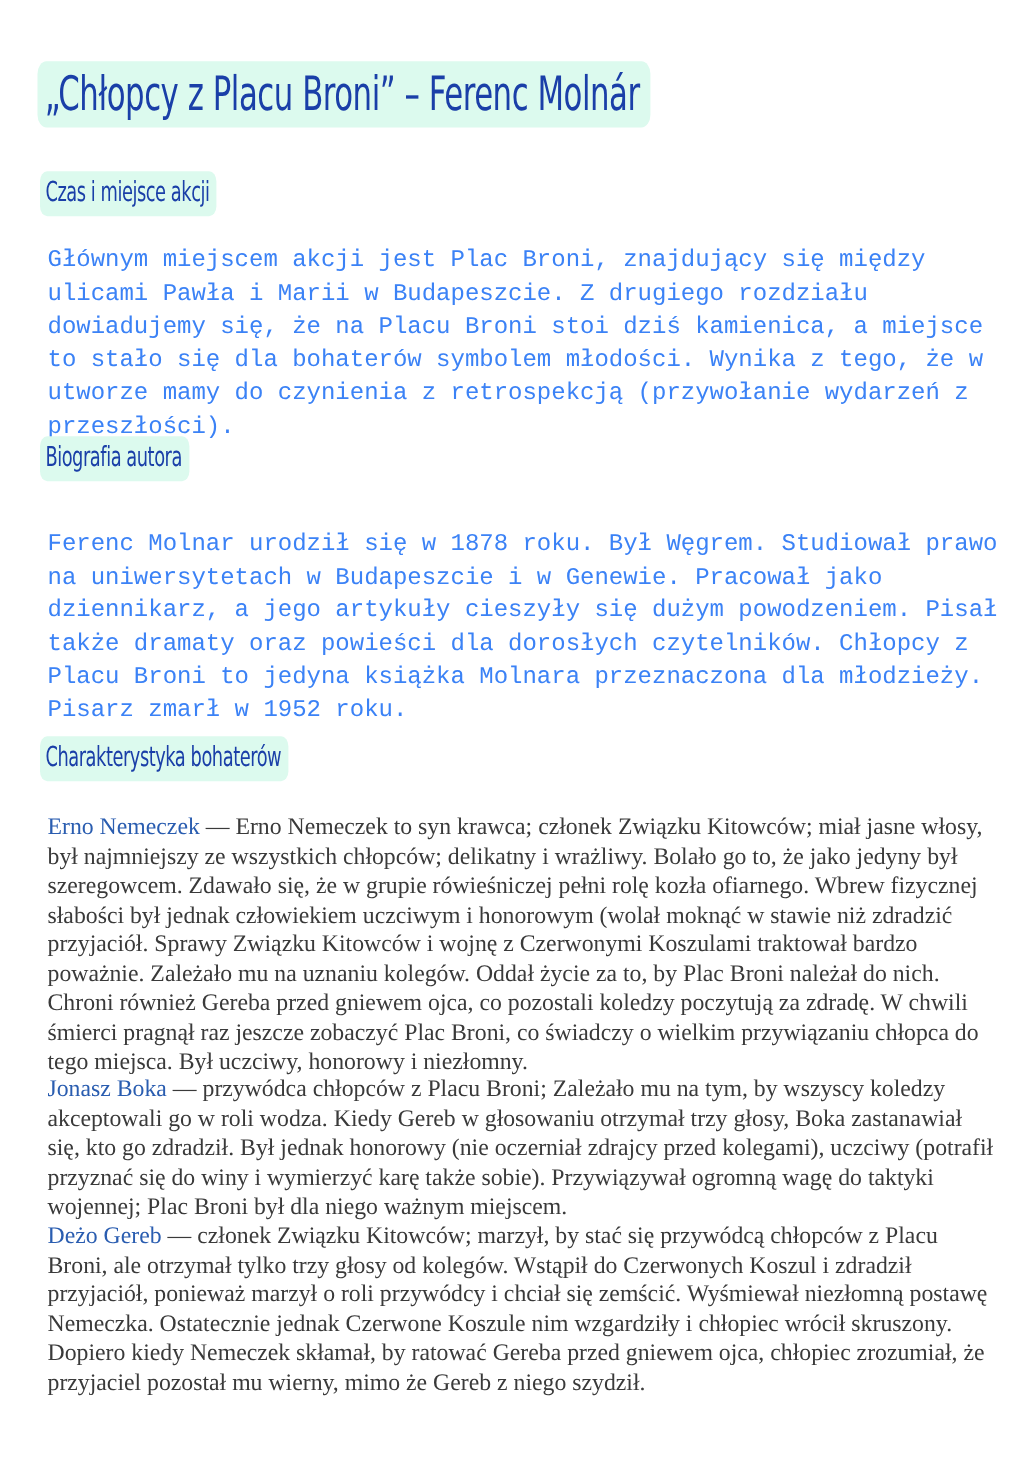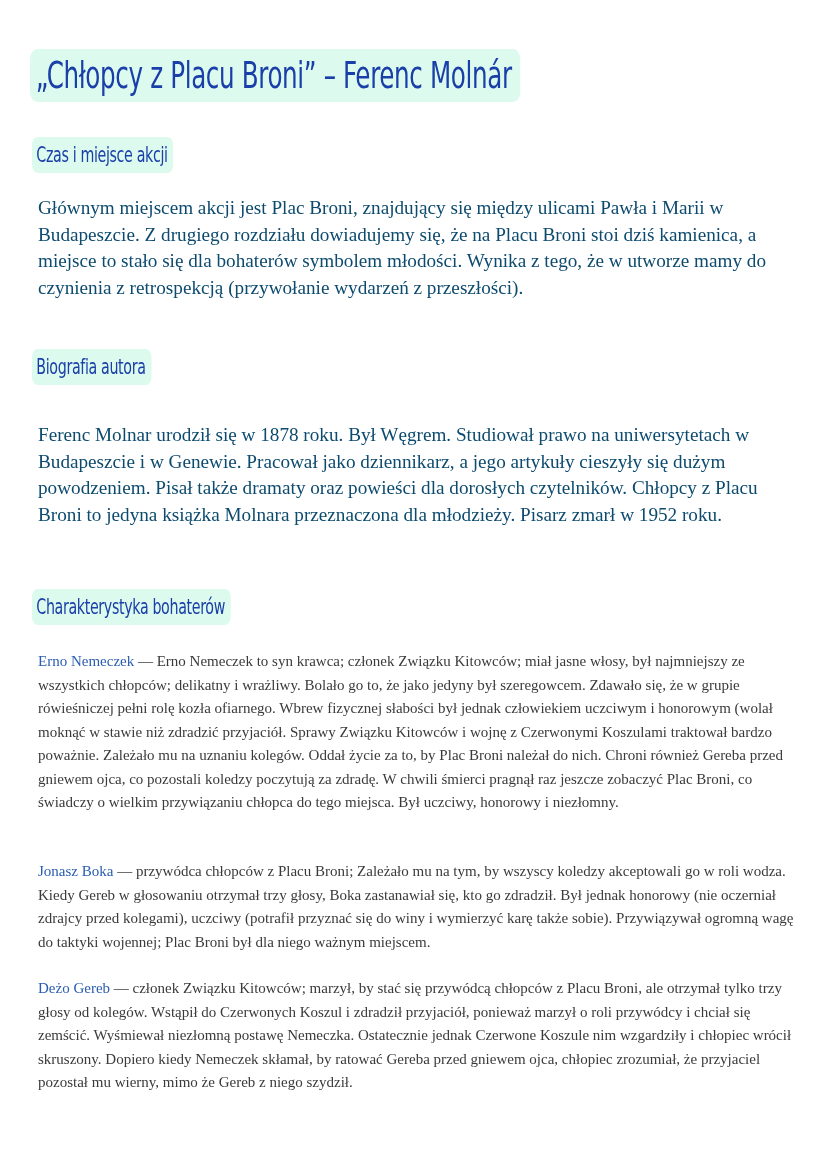--- a/index.html
+++ b/index.html
@@ -49,33 +49,33 @@
       line-height: 36px;
       padding: 0 8px 0 6px;
       font-size: 22px;
       transform: scaleX(0.72);
       transform-origin: left center;
     }
     .body-large {
       position: absolute;
       left: 38px;
       width: 760px;
-      color: #0c4a6e;
-      font-family: Liberation Serif, serif;
+      color: #3b82f6;
+      font-family: Liberation Mono, monospace;
       font-size: 19.2px;
       line-height: 26.5px;
       margin: 0;
     }
     .body-small {
       position: absolute;
       left: 38px;
       width: 760px;
       color: #3a3a3a;
       font-family: "Liberation Serif", serif;
-      font-size: 15px;
+      font-size: 19px;
       line-height: 23.5px;
       margin: 0;
     }
     .char-name {
       color: #2a5db0;
     }
   </style>
 </head>
 <body>
 

